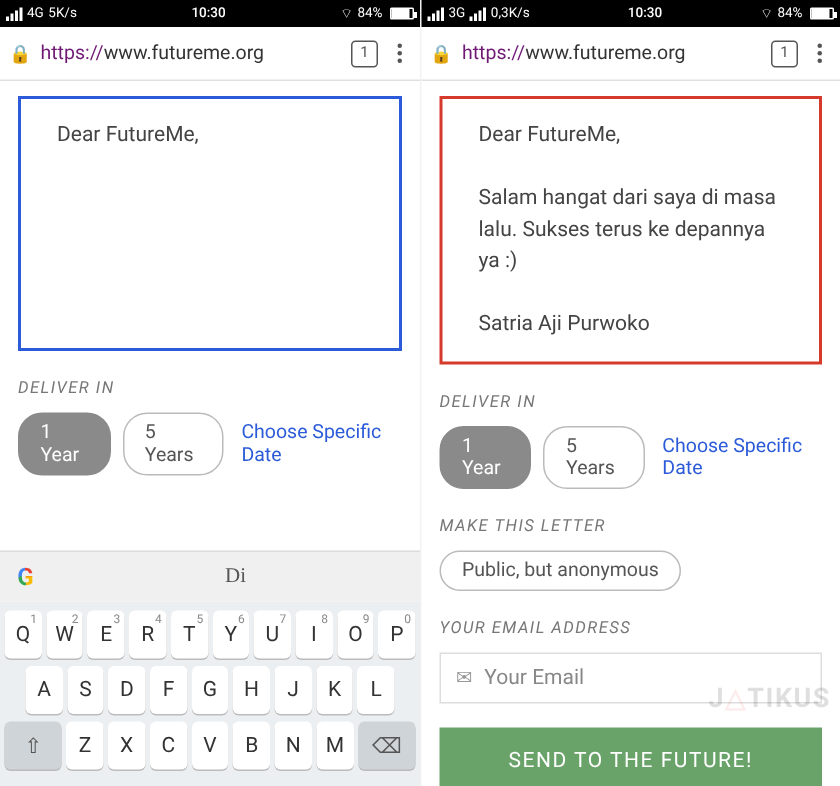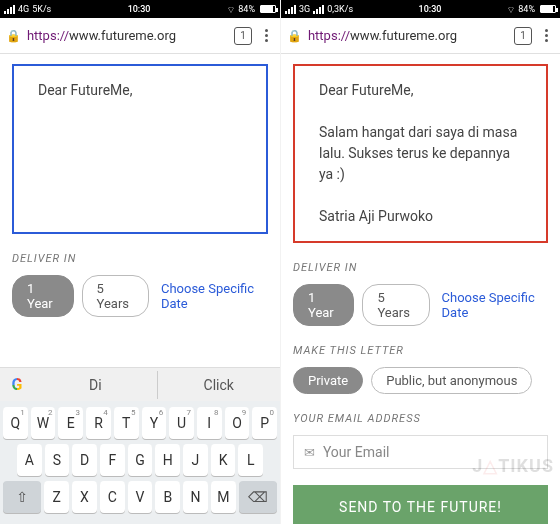--- a/index.html
+++ b/index.html
@@ -45,21 +45,21 @@
   .env { font-size: 13px; color:#999; }
 
   .sendbtn { background: #6aa36a; color:#fff; text-align:center; padding: 14px 0; font-size: 14px; letter-spacing: 1px; margin-top: 16px; }
 
   
   .suggestbar { height: 34px; background:#f0f0f0; display:flex; align-items:center; border-top:1px solid #ddd; }
   .gicon { width: 34px; display:flex; align-items:center; justify-content:center; }
   .gicon span { font-weight:bold; font-size:16px; background: conic-gradient(#ea4335 0 90deg,#fbbc05 90deg 180deg,#34a853 180deg 270deg,#4285f4 270deg 360deg); -webkit-background-clip:text; background-clip:text; color:transparent; }
   .sgs { flex:1; display:flex; }
   .sgs span { flex:1; text-align:center; font-size:14px; color:#555; border-left:1px solid #ccc; padding:6px 0; }
-  .sgs span:first-child { border-left:none; }
+  .sgs span:first-child { border-left:none;font-family:Liberation Serif, serif; }
 
   .kbd { background:#eceff1; padding:6px 3px; }
   .krow { display:flex; justify-content:center; gap:3px; margin-bottom:5px; }
   .key { background:#fff; border-radius:4px; box-shadow:0 1px 0 #bbb; height:32px; flex:1; display:flex; align-items:center; justify-content:center; font-size:14px; color:#333; position:relative; }
   .key sup { position:absolute; top:1px; right:3px; font-size:8px; color:#888; }
   .key.fn { background:#cfd4d8; color:#555; flex:1.4; }
   .key.space { flex:5; }
   .key.enter { background:#26a69a; color:#fff; flex:1.4; font-size:16px; }
 
   .watermark { position:absolute; right:6px; bottom:48px; font-size:18px; font-weight:bold; color:#000; opacity:0.12; letter-spacing:1px; pointer-events:none; }
@@ -113,21 +113,20 @@
       </div>
 
     </div>
 
     <div class="suggestbar">
       <div class="gicon">
           <span>G</span>
         </div>
       <div class="sgs">
         <span>Di</span>
-        <span>Click</span>
       </div>
     </div>
     <div class="kbd">
       <div class="krow" id="kr1">
           <div class="key">Q<sup>1</sup></div>
           <div class="key">W<sup>2</sup></div>
           <div class="key">E<sup>3</sup></div>
           <div class="key">R<sup>4</sup></div>
           <div class="key">T<sup>5</sup></div>
           <div class="key">Y<sup>6</sup></div>
@@ -209,21 +208,20 @@
 
 Satria Aji Purwoko</div>
       <div class="section-label">DELIVER IN</div>
       <div class="pills">
         <span class="pill sel">1 Year</span>
         <span class="pill">5 Years</span>
         <span class="link">Choose Specific Date</span>
       </div>
       <div class="section-label">MAKE THIS LETTER</div>
       <div class="pills">
-        <span class="pill sel">Private</span>
         <span class="pill">Public, but anonymous</span>
       </div>
       <div class="section-label">YOUR EMAIL ADDRESS</div>
       <div class="emailbox">
         <span class="env">✉</span>
         <span>Your Email</span>
       </div>
       <div class="sendbtn">SEND TO THE FUTURE!</div>
 
     </div>

